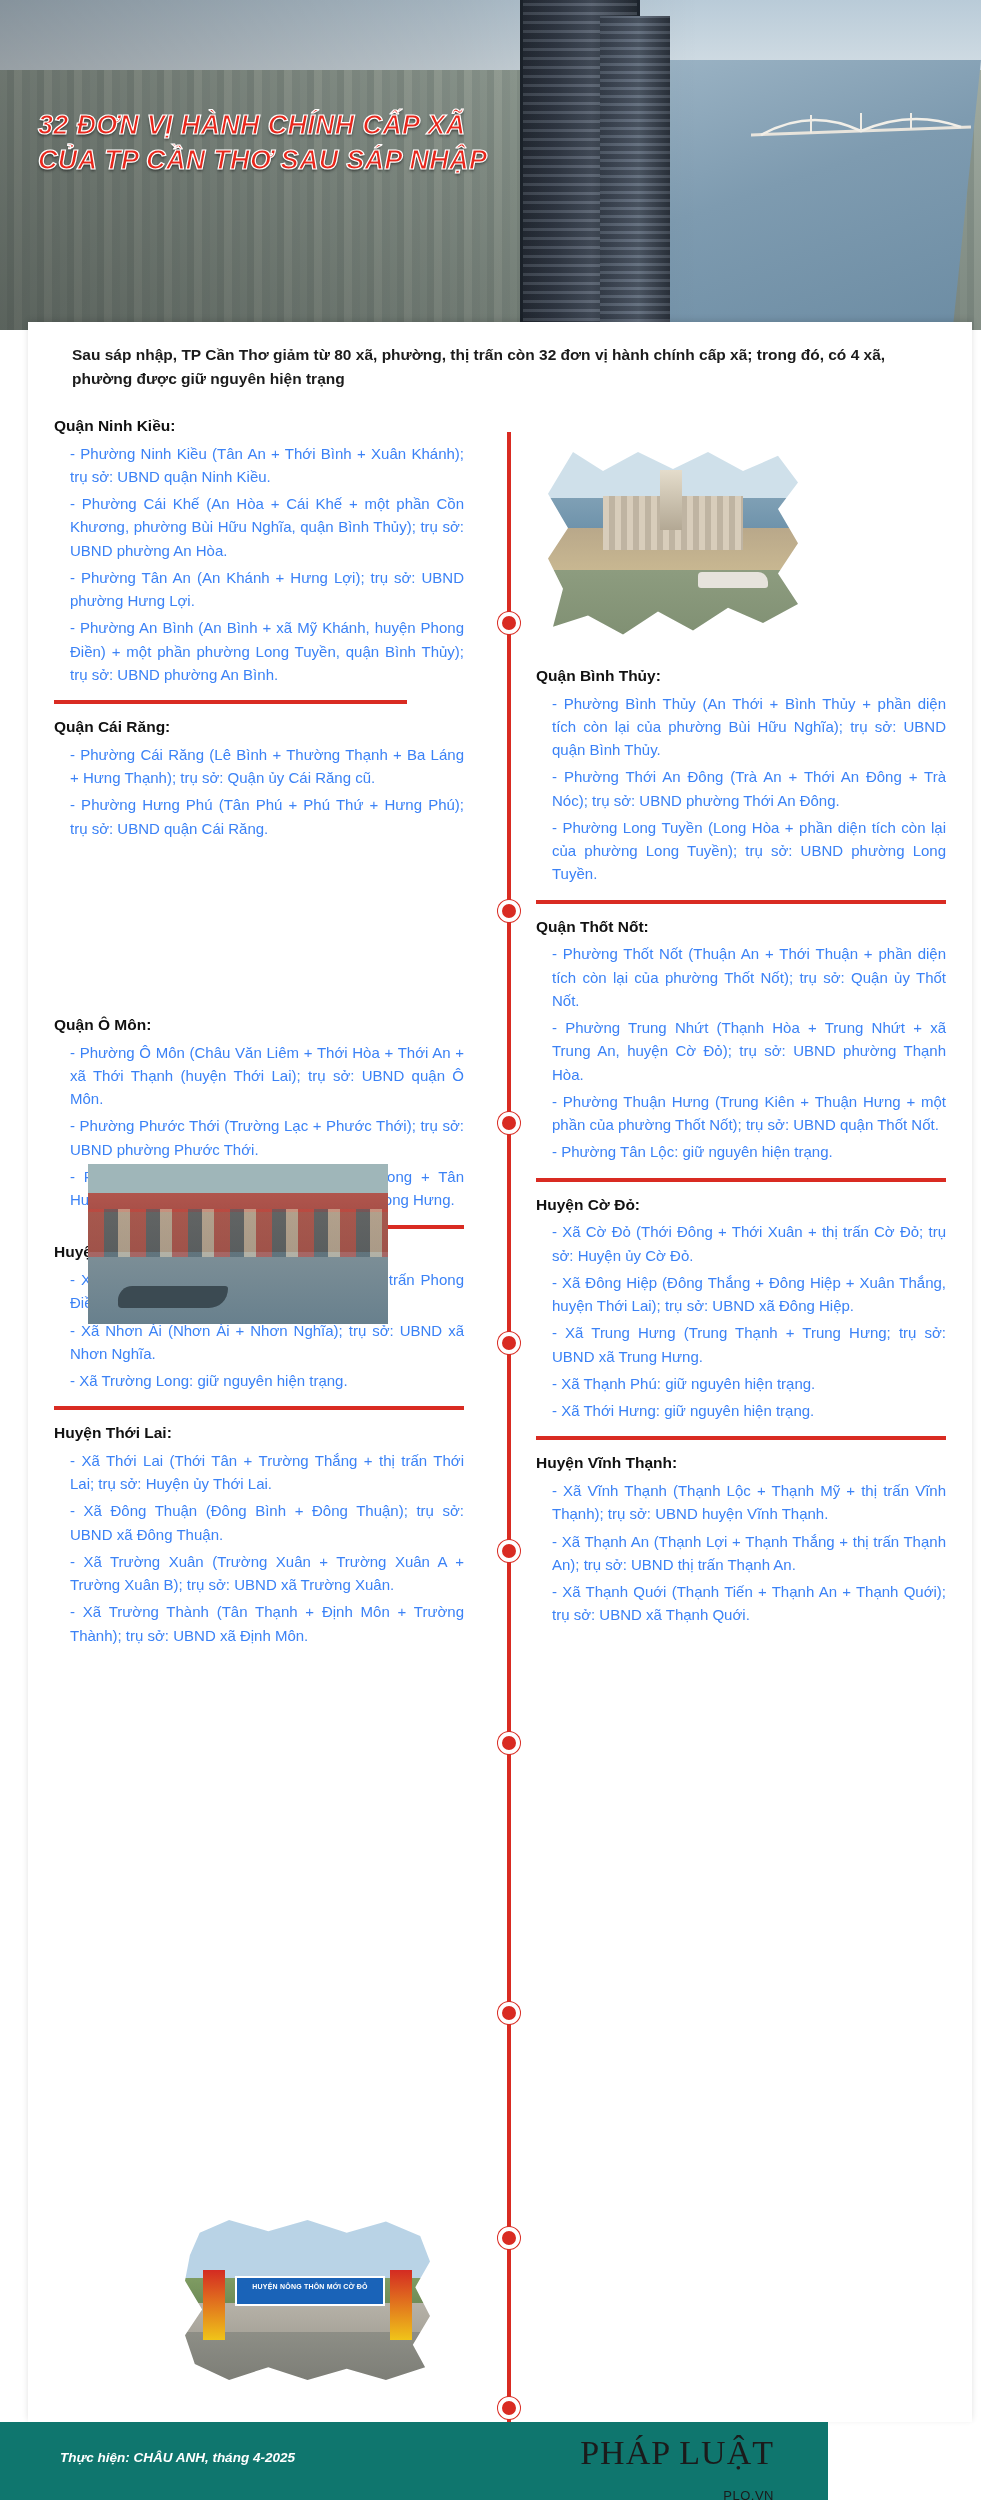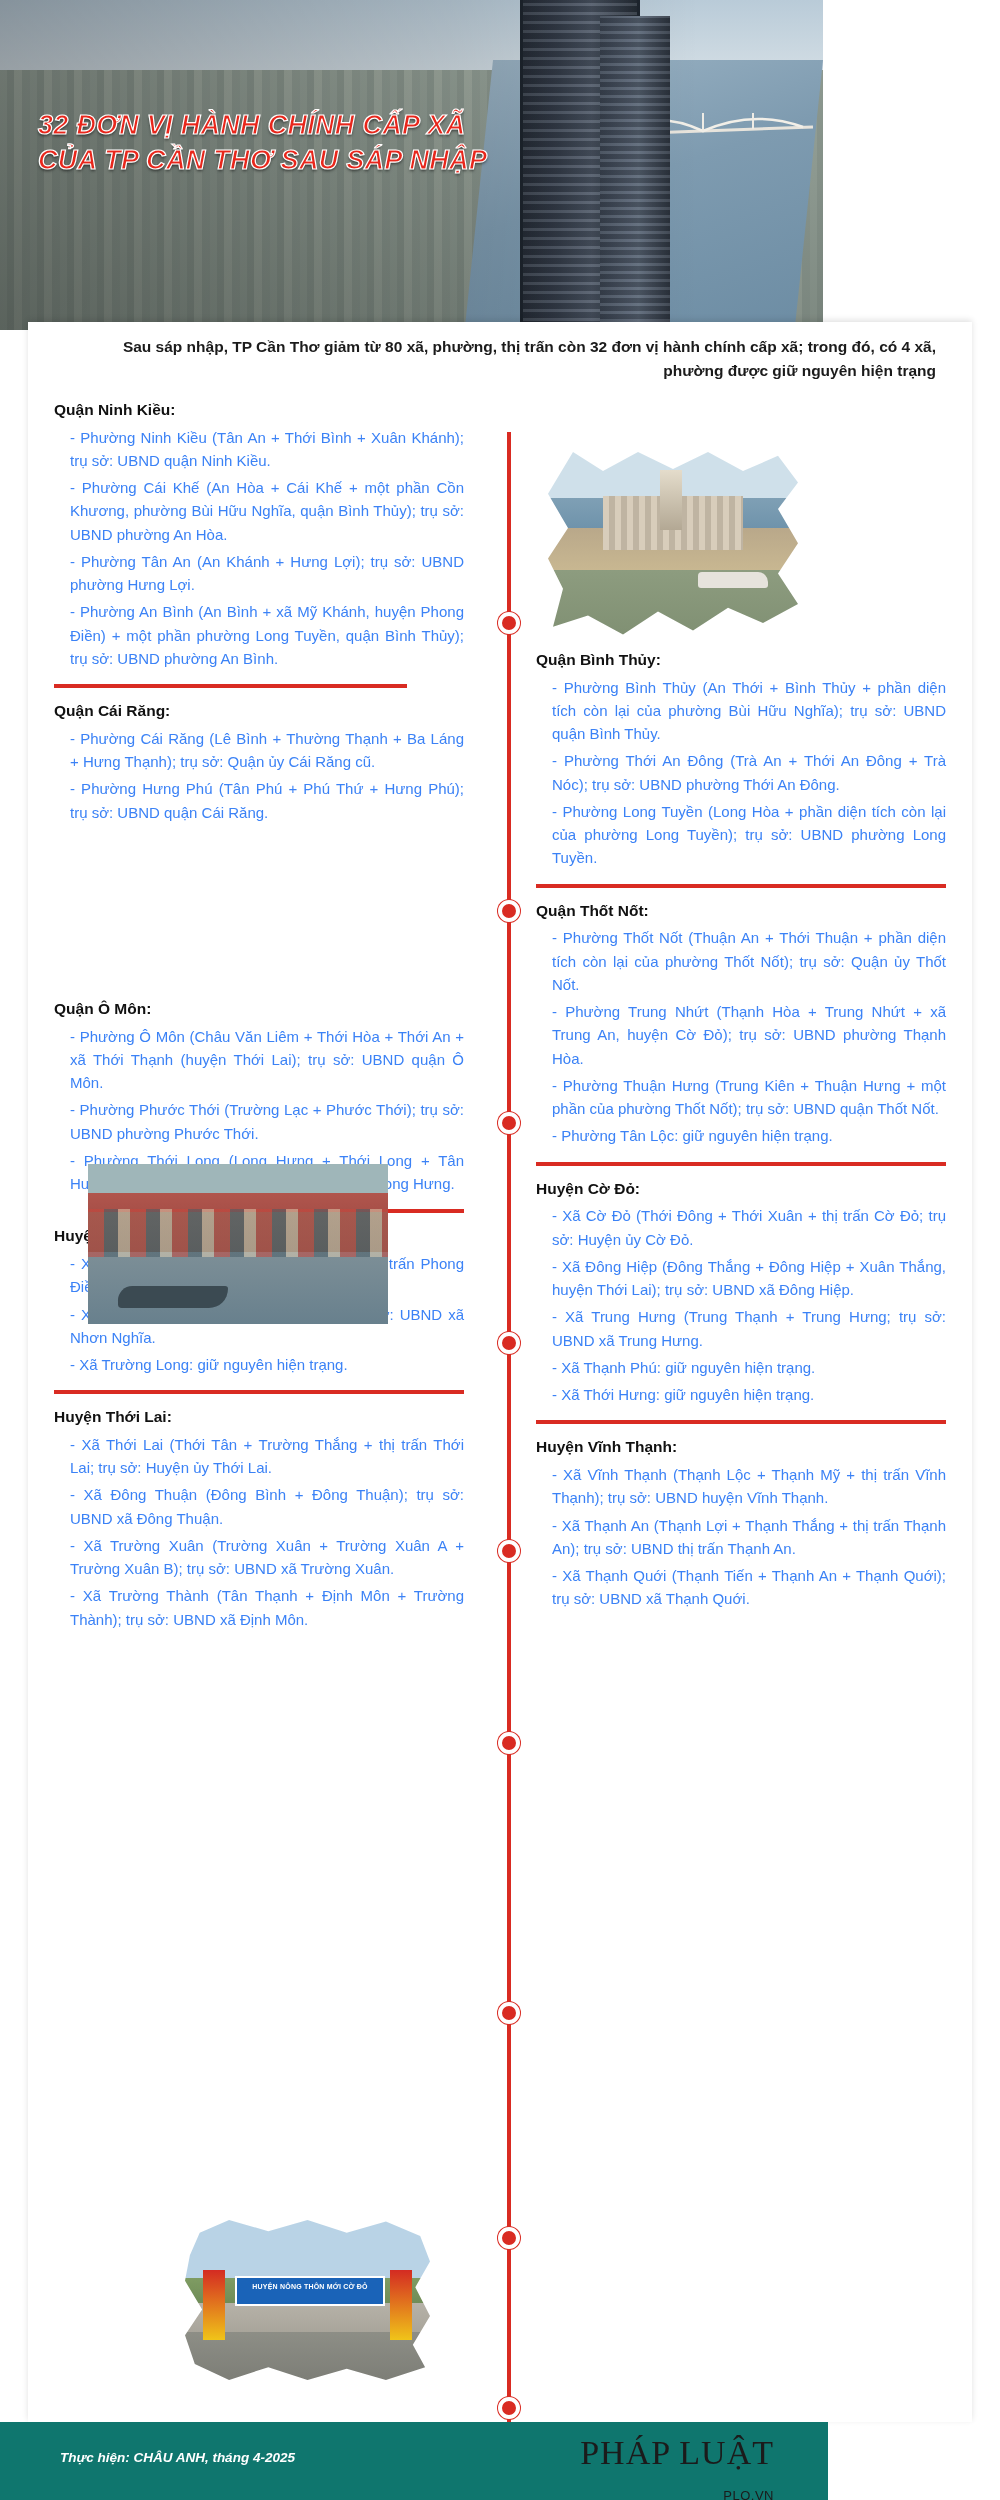--- a/index.html
+++ b/index.html
@@ -9,21 +9,21 @@
     height: 2500px;
     background: #ffffff;
     font-family: "Liberation Sans", sans-serif;
     position: relative;
     overflow: hidden;
   }
 
   
   .hero {
     position: relative;
-    width: 823px;
+    width: 981px;
     height: 330px;
     overflow: hidden;
     background: linear-gradient(#8fa7bc, #b9c8d4);
   }
   .hero-sky {
     position: absolute; left:0; top:0; width:1000px; height:120px;
     background: linear-gradient(#b9cbd8 0%, #d2dde4 60%, #c6ced2 100%);
   }
   .hero-city {
     position: absolute; left:0; top:70px; width:1000px; height:260px;
@@ -89,23 +89,23 @@
     position: absolute;
     left: 28px;
     top: 322px;
     width: 944px;
     height: 2100px;
     background: #ffffff;
     box-shadow: 0 -2px 6px rgba(0,0,0,.12);
   }
 
   .lead {
-    margin: 0;
+    margin: 8px;
     padding: 13px 36px 16px 36px;
-    text-align: right;
+    text-align: left;
     font-size: 15.5px;
     font-weight: bold;
     color: #1b1b1b;
     line-height: 1.55;
   }
 
   
   .timeline-line {
     position: absolute;
     left: 479px;

